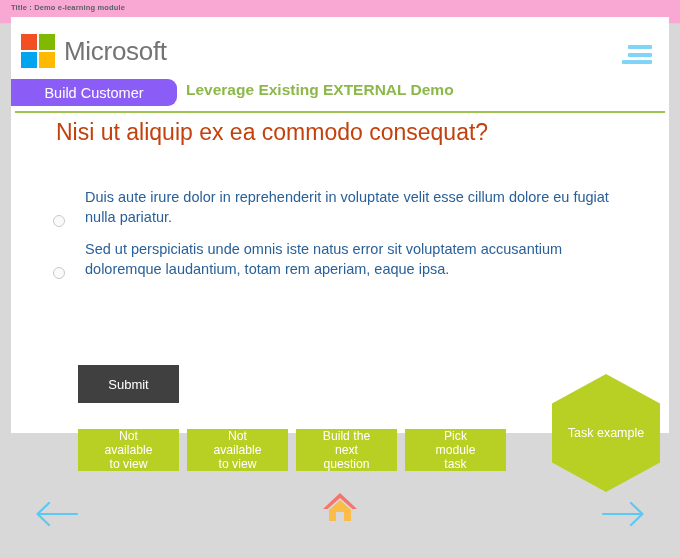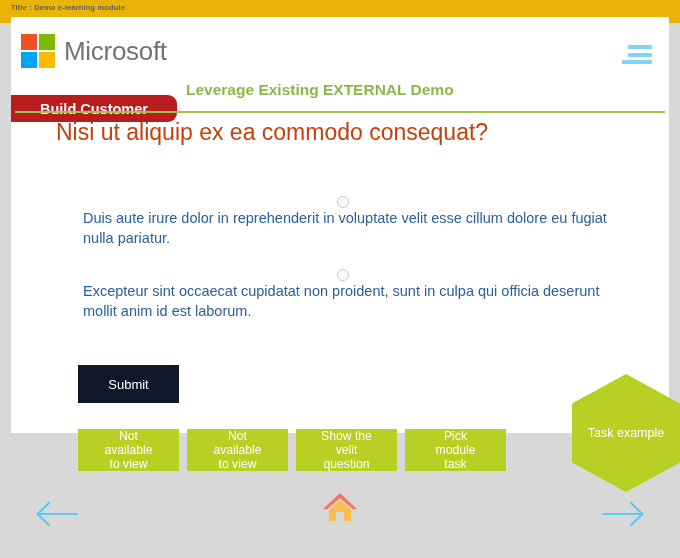--- a/index.html
+++ b/index.html
@@ -21,21 +21,21 @@
     width: 680px;
     height: 558px;
     background: #d8d8d8;
     box-sizing: border-box;
   }
   .titlebar {
     position: absolute;
     left: 0; top: 0;
     width: 680px;
     height: 24px;
-    background: #eab308;
+    background: #f9a8d4;
     border-bottom: 1px solid #d2d2d2;
     box-sizing: border-box;
   }
   .titlebar-text {
     position: absolute;
     left: 11px;
     top: 3px;
     font-size: 7.5px;
     font-weight: bold;
     color: #5a5f66;
@@ -109,29 +109,29 @@
   .tabstrip {
     position: absolute;
     left: 0;
     top: 62px;
     width: 658px;
     height: 45px;
   }
   .tab-active {
     position: absolute;
     left: 0;
-    top: 16px;
+    top: 0;
     width: 166px;
     height: 27px;
-    background: #b91c1c;
+    background: #8b5cf6;
     border-top-right-radius: 9px;
     border-bottom-right-radius: 9px;
     color: #ffffff;
     font-size: 14.5px;
-    font-weight: bold;
+    font-weight: normal;
     display: flex;
     align-items: center;
     justify-content: center;
     box-sizing: border-box;
     cursor: pointer;
   }
   .section-title {
     position: absolute;
     left: 175px;
     top: 2px;
@@ -160,24 +160,23 @@
   }
 
   .options {
     position: absolute;
     left: 42px;
     top: 170px;
     width: 600px;
   }
   .option {
     display: flex;
-    align-items: center;
+    align-items: flex-end;
     margin-bottom: 12px;
     cursor: pointer;
-    flex-direction: column;
   }
   .radio {
     flex: 0 0 auto;
     width: 12px;
     height: 12px;
     border-radius: 50%;
     border: 1px solid #c9c9c9;
     background: #fafafa;
     margin-top: 9px;
     margin-right: 20px;
@@ -190,21 +189,21 @@
     max-width: 540px;
   }
 
   
   .submit-btn {
     position: absolute;
     left: 67px;
     top: 348px;
     width: 101px;
     height: 38px;
-    background: #0f172a;
+    background: #404040;
     color: #ffffff;
     font-size: 13px;
     display: flex;
     align-items: center;
     justify-content: center;
     border: none;
     cursor: pointer;
     font-family: "Liberation Sans", sans-serif;
   }
 
@@ -230,21 +229,21 @@
     border: none;
     cursor: pointer;
     box-sizing: border-box;
     padding: 0 22px;
     font-family: "Liberation Sans", sans-serif;
   }
 
   
   .hexagon {
     position: absolute;
-    left: 561px;
+    left: 541px;
     top: 357px;
     width: 108px;
     height: 118px;
     background: #b8cf24;
     clip-path: polygon(50% 0%, 100% 25%, 100% 75%, 50% 100%, 0% 75%, 0% 25%);
     display: flex;
     align-items: center;
     justify-content: center;
     cursor: pointer;
   }
@@ -318,30 +317,30 @@
 
     <div class="question">Nisi ut aliquip ex ea commodo consequat?</div>
 
     <div class="options">
       <div class="option">
         <span class="radio"></span>
         <span class="option-text">Duis aute irure dolor in reprehenderit in voluptate velit esse cillum dolore eu fugiat nulla pariatur.</span>
       </div>
       <div class="option">
         <span class="radio"></span>
-        <span class="option-text">Excepteur sint occaecat cupidatat non proident, sunt in culpa qui officia deserunt mollit anim id est laborum.</span>
+        <span class="option-text">Sed ut perspiciatis unde omnis iste natus error sit voluptatem accusantium doloremque laudantium, totam rem aperiam, eaque ipsa.</span>
       </div>
     </div>
 
     <button class="submit-btn">Submit</button>
 
     <div class="btn-row">
       <button class="green-btn">Not available to view</button>
       <button class="green-btn">Not available to view</button>
-      <button class="green-btn">Show the velit question</button>
+      <button class="green-btn">Build the next question</button>
       <button class="green-btn">Pick module task</button>
     </div>
 
     <div class="hexagon">
       <span class="hexagon-label">Task example</span>
     </div>
 
     <div class="bottom-nav">
       <div class="arrow arrow-left">
         <svg width="46" height="34" viewBox="0 0 46 34" aria-hidden="true">

